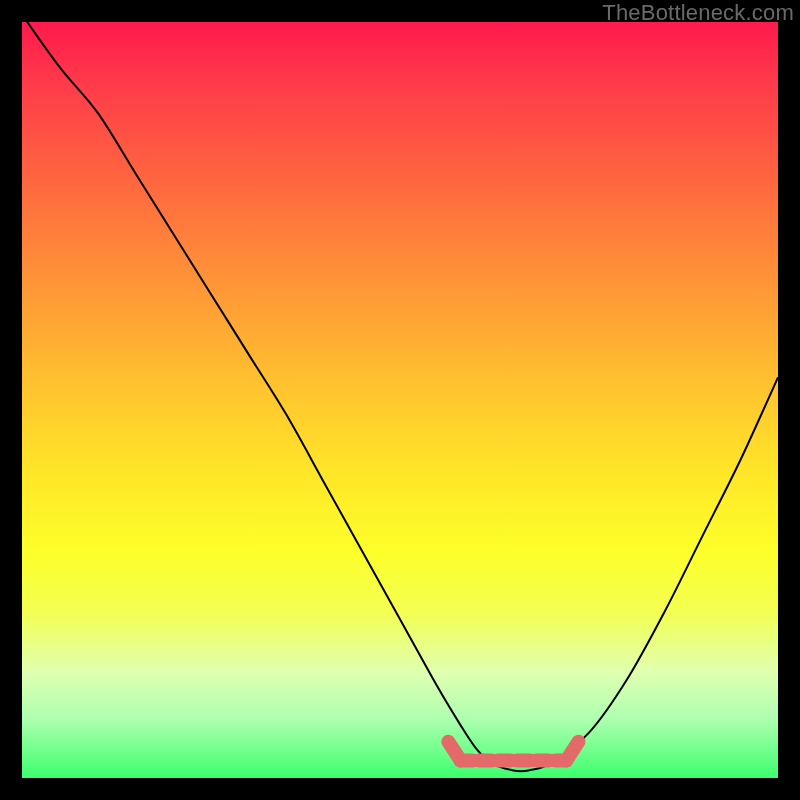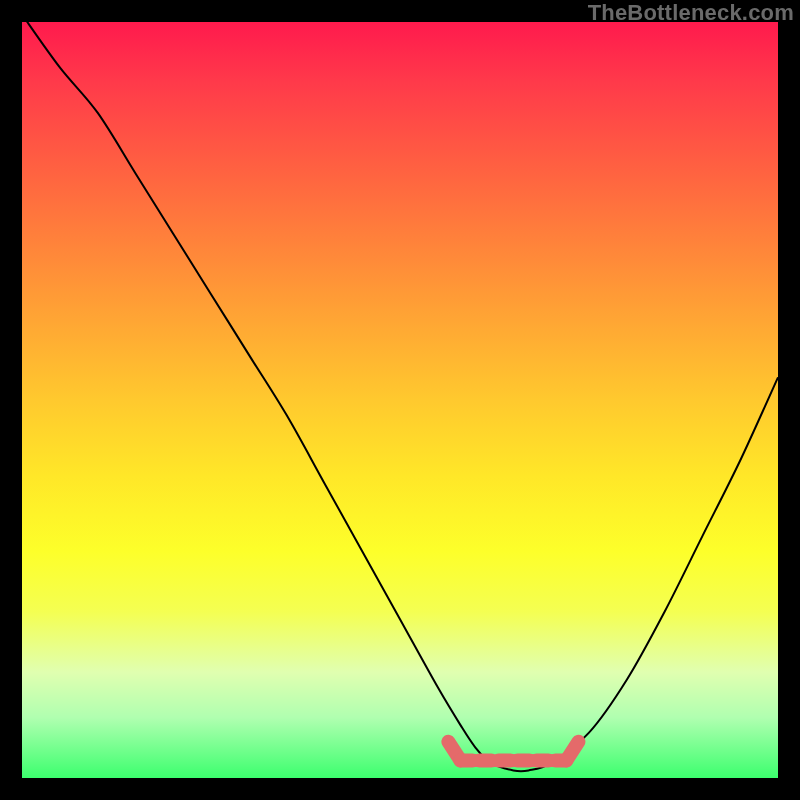--- a/index.html
+++ b/index.html
@@ -32,21 +32,21 @@
       #3cff6e 100%
     );
     overflow: hidden;
   }
   .watermark {
     position: absolute;
     top: 0px;
     right: 6px;
     color: #6a6a6a;
     font-size: 22px;
-    font-weight: 700;
+    font-weight: 400;
     letter-spacing: 0.2px;
     z-index: 10;
   }
   svg.chart {
     position: absolute;
     left: 0;
     top: 0;
     width: 756px;
     height: 756px;
   }

